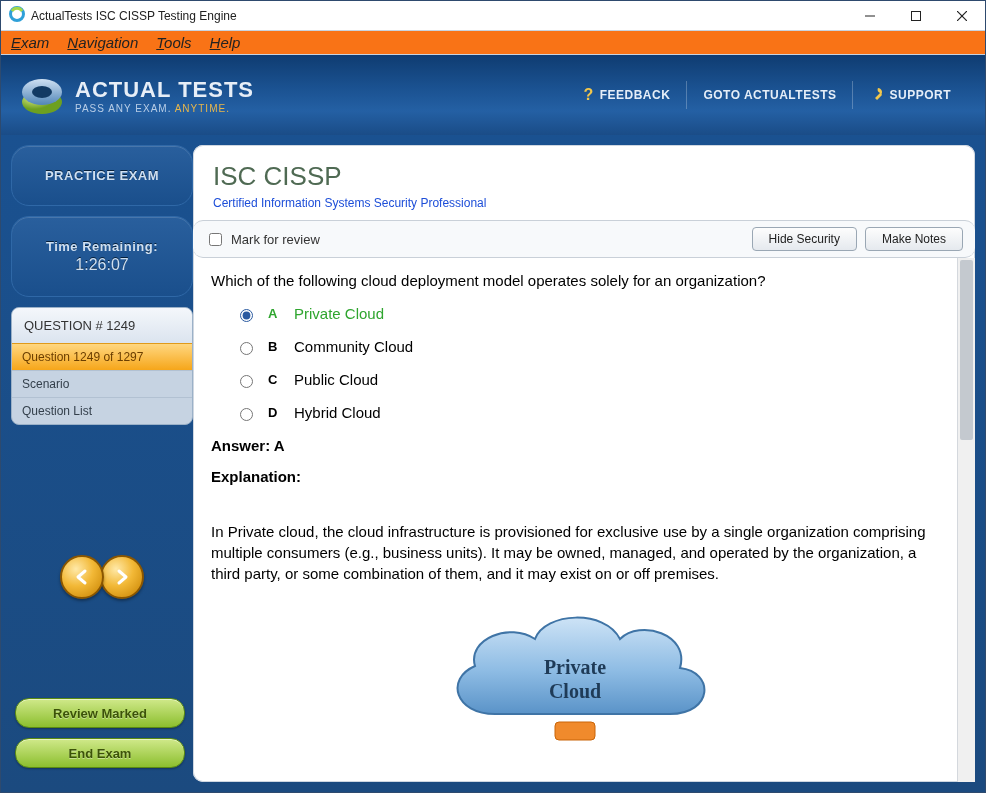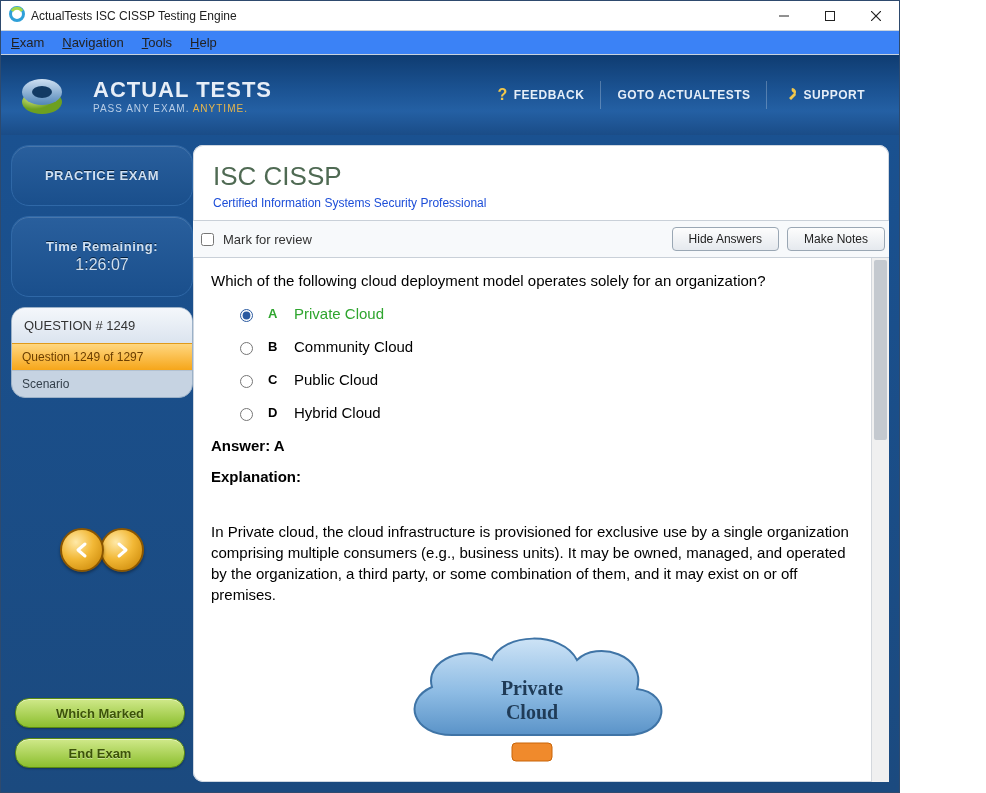--- a/index.html
+++ b/index.html
@@ -1,60 +1,60 @@
 <!DOCTYPE html>
 <html><head>
 <meta charset="utf-8">
 <style>
   * { box-sizing: border-box; }
   body { margin:0; font-family: "Segoe UI", Tahoma, Verdana, sans-serif; font-size:13px; background:#fff; }
-  .window { width:900px; height:793px; border:1px solid #2e4a6e; display:flex; flex-direction:column; }
+  .window { width:986px; height:793px; border:1px solid #2e4a6e; display:flex; flex-direction:column; }
   
   .titlebar { height:30px; background:#fff; display:flex; align-items:center; border-bottom:1px solid #c9d3de; }
   .titlebar .app-icon { margin:0 6px 0 8px; }
   .titlebar .title { flex:0 0 auto; font-size:12px; color:#222; }
   .titlebar .spacer { flex:1; }
   .titlebar .winbtn { width:46px; height:30px; display:flex; align-items:center; justify-content:center; }
   
-  .menubar { height:24px; background:#3b82f6; display:flex; align-items:center; padding:0 10px; gap:18px; border-bottom:1px solid #c9d3de; font-size:13px; }
+  .menubar { height:24px; background:#f97316; display:flex; align-items:center; padding:0 10px; gap:18px; border-bottom:1px solid #c9d3de; font-size:15px;font-style:italic; }
   .menubar .menu { color:#222; cursor:default; }
   .menubar .menu .ul { text-decoration:underline; }
   
   .banner { height:80px; background:linear-gradient(#0f3c71 0%, #1a5190 40%, #2460a4 70%, #1a4c87 100%); display:flex; align-items:center; padding:0 18px; color:#fff; }
-  .logo { display:flex; align-items:center; gap:28px; }
+  .logo { display:flex; align-items:center; gap:10px; }
   .logo-text .brand { font-size:22px; font-weight:600; letter-spacing:1px; font-family:"Segoe UI", sans-serif; color:#e7eef7; }
   .logo-text .tag { font-size:10px; letter-spacing:1px; color:#a9c4e4; }
   .logo-text .tag .pass { color:#b8cde6; }
   .logo-text .tag .any { color:#e8b64b; }
   .banner .spacer { flex:1; }
   .banner .top-links { display:flex; align-items:center; gap:0; }
   .banner .top-link { display:flex; align-items:center; gap:6px; font-size:12px; font-weight:600; color:#e5eef8; letter-spacing:0.5px; padding:0 16px; border-left:1px solid rgba(255,255,255,0.25); height:28px; }
   .banner .top-link:first-child { border-left:none; }
   
   .workspace { flex:1; display:flex; min-height:0; background:linear-gradient(#1a5190 0%, #1b4a7f 100%); padding:0 10px 10px 0; }
   .sidebar { width:192px; flex:0 0 192px; padding:10px 0 10px 10px; display:flex; flex-direction:column; }
   
   .pill { background:linear-gradient(#295f9d, #1a4f8c); border:1px solid #2f68a7; border-radius:18px; color:#cfe0f2; text-align:center; padding:22px 4px; margin-bottom:10px; font-size:13px; text-shadow:0 -1px 0 #06203b; box-shadow:inset 0 1px 0 rgba(255,255,255,0.15); }
   .pill .line1 { font-weight:600; letter-spacing:0.5px; }
   .pill .line2 { font-size:16px; margin-top:2px; }
-  .tabbox { background:#c6d3e2; border-radius:14px; overflow:hidden; border:1px solid #9bb1c8; margin-bottom:10px; }
+  .tabbox { background:#c6d3e2; border-radius:8px; overflow:hidden; border:1px solid #9bb1c8; margin-bottom:10px; }
   .tabbox .tab-head { background:linear-gradient(#f4f7fb, #dbe4ef); padding:10px 12px; font-size:13px; color:#333; font-weight:500; }
   .tabbox .row { padding:6px 10px; font-size:12px; color:#34404c; border-top:1px solid #b2c1d2; cursor:default; }
   .tabbox .row.active { background:linear-gradient(#ffd780, #f6a61a); color:#6b3e00; border-top:1px solid #e09a1a; font-weight:500; }
   .nav-arrows { display:flex; justify-content:center; gap:0; margin-top:120px; margin-bottom:auto; }
   .nav-arrow { width:44px; height:44px; border-radius:50%; background:radial-gradient(circle at 35% 30%, #ffe9a8 0%, #f2b836 45%, #c58000 100%); border:2px solid #8a5600; display:flex; align-items:center; justify-content:center; box-shadow:0 2px 3px rgba(0,0,0,0.35); }
   .nav-arrow.left { margin-right:-4px; z-index:1; }
   .sidebar-bottom { padding:0 8px 4px 4px; display:flex; flex-direction:column; gap:10px; }
   .btn-green { background:linear-gradient(#d0e98a, #8cbf2e); border:1px solid #5a8a12; border-radius:14px; height:30px; display:flex; align-items:center; justify-content:center; color:#3c5308; font-size:13px; font-weight:600; text-shadow:0 1px 0 rgba(255,255,255,0.4); box-shadow:inset 0 1px 0 rgba(255,255,255,0.5), 0 1px 2px rgba(0,0,0,0.3); }
   
   .mainpanel { flex:1; background:#fff; border-radius:10px; margin-top:10px; display:flex; flex-direction:column; min-height:0; box-shadow:inset 0 0 0 1px #cfd7e1; }
   .mp-header { padding:16px 20px 10px 20px; }
   .mp-title { font-size:26px; color:#4f6a53; font-family:Verdana, sans-serif; }
   .mp-sub { font-size:12px; color:#1d4ed8; margin-top:4px; }
-  .mp-toolbar { border-top:1px solid #c9d0d8; border-bottom:1px solid #c9d0d8; padding:6px 4px; display:flex; align-items:center; gap:8px; background:#f7f9fb; }
+  .mp-toolbar { border-top:1px solid #c9d0d8; border-bottom:1px solid #c9d0d8; padding:6px 12px; display:flex; align-items:center; gap:8px; background:#f7f9fb;border-radius:10px; }
   .check { display:flex; align-items:center; gap:6px; font-size:13px; color:#333; }
   .mp-toolbar .spacer { flex:1; }
   .btn-gray { background:linear-gradient(#fdfdfd,#e5e9ee); border:1px solid #9aa7b4; border-radius:4px; padding:4px 16px; font-size:12px; color:#222; cursor:default; }
   .mp-body { flex:1; overflow:hidden; display:flex; }
   .mp-scroll { flex:1; overflow-y:auto; padding:14px 18px 0 18px; font-size:15px; color:#000; }
   .mp-scrollbar { width:18px; background:#f0f0f0; border-left:1px solid #d4d8dd; position:relative; }
   .mp-scrollbar .thumb { position:absolute; left:2px; right:2px; top:2px; height:180px; background:#c4c9cf; border-radius:2px; }
   .qtext { margin-bottom:4px; }
   .opt { display:flex; align-items:center; gap:12px; margin:16px 0 16px 24px; }
   .opt .letter { width:14px; font-weight:600; font-size:13px; }
@@ -155,53 +155,54 @@
         <div class="line1">PRACTICE EXAM</div>
       </div>
       <div class="pill">
         <div class="line1">Time Remaining:</div>
         <div class="line2">1:26:07</div>
       </div>
       <div class="tabbox">
         <div class="tab-head">QUESTION # 1249</div>
         <div class="row active">Question 1249 of 1297</div>
         <div class="row">Scenario</div>
+        <div class="row">Question List</div>
       </div>
 
       <div class="nav-arrows">
         <div class="nav-arrow left">
           <svg width="18" height="18" viewBox="0 0 18 18">
               <path d="M12 3 L5 9 L12 15" fill="none" stroke="#fff" stroke-width="3" stroke-linecap="round" stroke-linejoin="round"></path>
             </svg>
         </div>
         <div class="nav-arrow">
           <svg width="18" height="18" viewBox="0 0 18 18">
               <path d="M6 3 L13 9 L6 15" fill="none" stroke="#fff" stroke-width="3" stroke-linecap="round" stroke-linejoin="round"></path>
             </svg>
         </div>
       </div>
 
       <div class="sidebar-bottom">
-        <div class="btn-green">Which Marked</div>
+        <div class="btn-green">Review Marked</div>
         <div class="btn-green">End Exam</div>
       </div>
     </div>
 
     <div class="mainpanel">
       <div class="mp-header">
         <div class="mp-title">ISC CISSP</div>
         <div class="mp-sub">Certified Information Systems Security Professional</div>
       </div>
       <div class="mp-toolbar">
         <label class="check">
           <input type="checkbox" style="">
           <span>Mark for review</span>
         </label>
         <div class="spacer"></div>
-        <div class="btn-gray">Hide Answers</div>
+        <div class="btn-gray">Hide Security</div>
         <div class="btn-gray">Make Notes</div>
       </div>
       <div class="mp-body">
         <div class="mp-scroll">
           <div class="qtext">Which of the following cloud deployment model operates solely for an organization?</div>
 
           <div class="opt correct">
             <input type="radio" name="q" checked="" style="">
             <span class="letter">A</span>
             <span class="label">Private Cloud</span>

